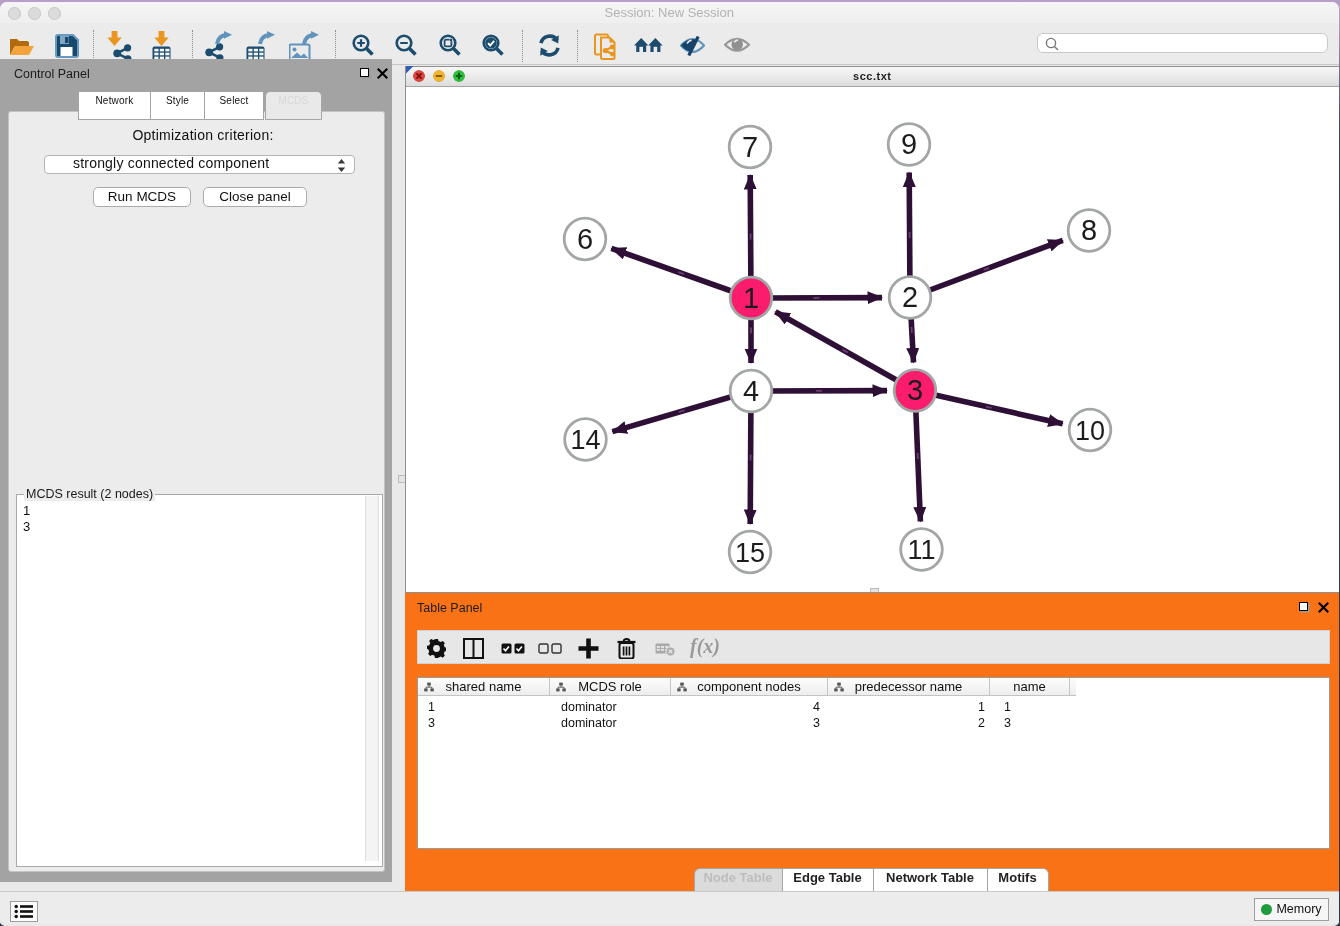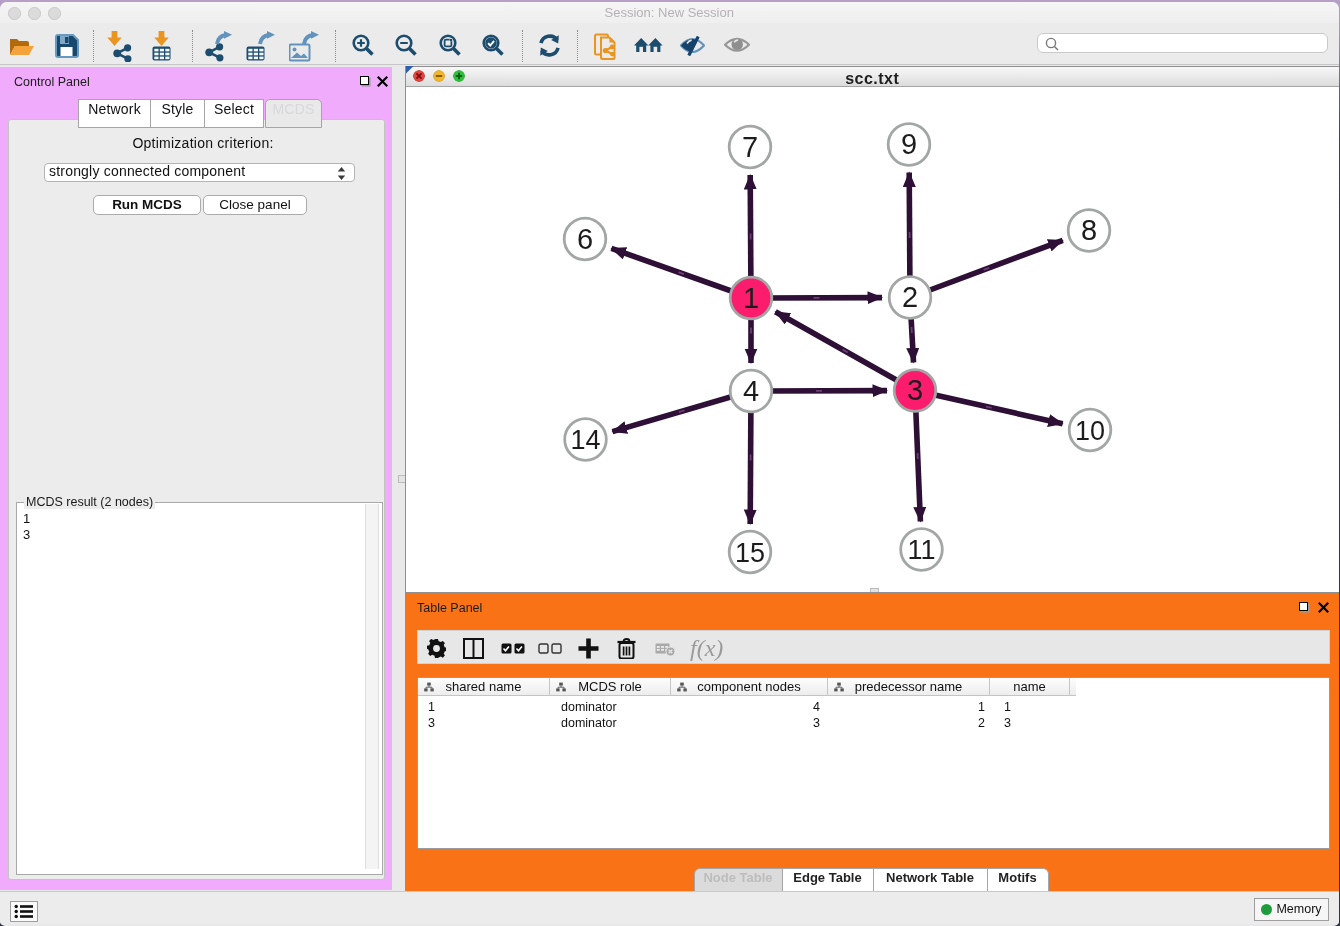--- a/index.html
+++ b/index.html
@@ -19,52 +19,52 @@
   font-size:13px; color:#b4b1b4; }
 
 #toolbar { position:absolute; left:0; top:20.5px; width:100%; height:42px;
   background:#ebebeb; border-bottom:1px solid #c6c6c6; }
 .sep { position:absolute; top:7px; height:32px; width:0;
   border-left:1px dotted #8e8e8e; }
 .tbi { position:absolute; top:30px; }
 #searchbox { position:absolute; left:1037px; top:10.5px; width:291px; height:20px;
   background:#fff; border:1px solid #c9c9c9; border-radius:6px; }
 
-#cpanel { position:absolute; left:0; top:65px; width:392px; height:823px; background:#f0abfc; }
+#cpanel { position:absolute; left:0; top:57px; width:392px; height:823px; background:#a3a3a3; }
 #cp-title { position:absolute; left:14px; top:8px; font-size:12.5px; color:#1c1c1c; }
 #cp-float { position:absolute; left:360px; top:9px; width:9px; height:9px; border:1.5px solid #000; box-shadow:1.5px 1.5px 0 #9a9a9a; background:#fff;}
 #cp-pane { position:absolute; left:8px; top:51.5px; width:377px; height:761px;
   background:#ececec; border:1px solid #c3c3c3; border-radius:3px; }
 #cp-tabs { position:absolute; left:78px; top:32px; height:20px; display:flex; }
 .cptab { height:29px; border:1px solid #a5a5a5; border-left:none; background:#fff;
-  font-size:14px; letter-spacing:0.2px; color:#111; text-align:center; line-height:18px; }
+  font-size:10px; letter-spacing:0.2px; color:#111; text-align:center; line-height:18px; }
 .cptab.first { border-left:1px solid #a5a5a5; }
 .cptab.dis { background:#e9e9e9; color:#d8d8d8; border-radius:5px 5px 0 0; border-left:1px solid #a5a5a5; margin-left:1px; }
 #opt-label { position:absolute; left:7px; top:68px; width:392px; text-align:center; font-size:14px; letter-spacing:0.25px; color:#111; }
 #dropdown { position:absolute; left:44px; top:96px; width:311px; height:18.5px; background:#fff;
-  border:1px solid #b4b4b4; border-radius:4px; font-size:14px; letter-spacing:0.2px; color:#111; line-height:15.5px; padding-left:4px; }
+  border:1px solid #b4b4b4; border-radius:4px; font-size:14px; letter-spacing:0.2px; color:#111; line-height:15.5px; padding-left:28px; }
 .cpbtn { position:absolute; top:128px; height:19.5px; background:#fff; border:1px solid #ababab;
   border-radius:5px; font-size:13.5px; color:#111; text-align:center; line-height:18px; }
-#btn-run { left:93px; width:108px;font-weight:bold; }
+#btn-run { left:93px; width:98px; }
 #btn-close { left:203px; width:104px; }
 #fieldset { position:absolute; left:16px; top:434.5px; width:367px; height:373px;
   border:1px solid #a9a9a9; background:#fff; }
 #fs-legend { position:absolute; left:7px; top:-8px; background:#ececec; padding:0 2px;
   font-size:12.5px; color:#1a1a1a; }
 #fs-scroll { position:absolute; right:3px; top:1px; width:14px; height:365px;
   background:#f4f4f4; border-left:1px solid #dedede; border-right:1px solid #dedede;}
 #fs-items { position:absolute; left:6px; top:8px; font-size:13px; color:#111; line-height:16px; }
 
 #netwin { position:absolute; left:405px; top:63.5px; width:933.5px; height:527px;
   background:#fff; border:1px solid #8f8f8f; border-right:none; }
 #net-tb { position:absolute; left:0; top:0; width:100%; height:20px;
   background:linear-gradient(#f8f8f8,#dcdcdc); border-bottom:1px solid #a5a5a5; }
 .nl { position:absolute; top:3.5px; width:12px; height:12px; border-radius:50%; }
 #net-title { position:absolute; top:3px; left:0; width:100%; text-align:center;
-  font-size:16px; color:#1e1e1e; font-weight:bold; letter-spacing:0.5px;}
+  font-size:11px; color:#1e1e1e; font-weight:bold; letter-spacing:0.5px;}
 #net-handle { position:absolute; left:463.5px; bottom:0px; width:9px; height:4px;
   background:#e4e4e4; border:1px solid #bbb; border-bottom:none;}
 
 #tpanel { position:absolute; left:405px; top:590.5px; width:933.5px; height:298.5px; background:#f97316; }
 #tp-title { position:absolute; left:12px; top:8px; font-size:12.5px; color:#1c1c1c; }
 #tp-float { position:absolute; left:894px; top:9px; width:9px; height:9px; border:1.5px solid #000; box-shadow:1.5px 1.5px 0 #9a9a9a; background:#fff;}
 #tp-toolbar { position:absolute; left:12px; top:37px; width:913px; height:34px;
   background:#e7e7e7; border:1px solid #d2d2d2; }
 #tp-table { position:absolute; left:12px; top:84.5px; width:913px; height:172px;
   background:#fff; border:1px solid #9b9b9b; }
@@ -407,21 +407,21 @@
           <rect x="0.5" y="2.5" width="14" height="10" rx="1" fill="#a9a9a9"></rect>
           <rect x="1.8" y="5.0" width="3" height="1.9" fill="#e7e7e7"></rect>
           <rect x="1.8" y="7.9" width="3" height="1.9" fill="#e7e7e7"></rect>
           <rect x="6.0" y="5.0" width="3" height="1.9" fill="#e7e7e7"></rect>
           <rect x="6.0" y="7.9" width="3" height="1.9" fill="#e7e7e7"></rect>
           <rect x="10.200000000000001" y="5.0" width="3" height="1.9" fill="#e7e7e7"></rect>
           <rect x="10.200000000000001" y="7.9" width="3" height="1.9" fill="#e7e7e7"></rect>
           <circle cx="15.5" cy="10.5" r="4.5" fill="#a9a9a9" stroke="#e7e7e7" stroke-width="1"></circle>
           <path d="M13.7 8.7 l3.6 3.6 M17.3 8.7 l-3.6 3.6" stroke="#e7e7e7" stroke-width="1.3"></path>
         </svg>
-<div style="position:absolute;left:272px;top:4px;font-family:'Liberation Serif',serif;font-style:italic;font-size:24px;color:#9a9a9a;">f(x)</div>
+<div style="position:absolute;left:272px;top:4px;font-family:'Liberation Serif',serif;font-style:italic;font-size:20px;color:#9a9a9a;font-weight:bold;">f(x)</div>
       </div>
     <div id="tp-table">
         <div id="tp-header">
 <div class="hcell" style="left:0px;width:132px;">shared name</div>
 <svg style="position:absolute;left:6px;top:4px" width="10" height="10" viewBox="0 0 10 10">
             <rect x="3.2" y="0.6" width="3.6" height="3" fill="#555"></rect>
             <rect x="0.2" y="6.4" width="3.4" height="3" fill="#555"></rect>
             <rect x="6.4" y="6.4" width="3.4" height="3" fill="#555"></rect>
             <path d="M5 3.6 v1.6 M2 5.2 h6 M2 5.2 v1.4 M8 5.2 v1.4" stroke="#555" stroke-width="0.9" fill="none"></path>
           </svg>

